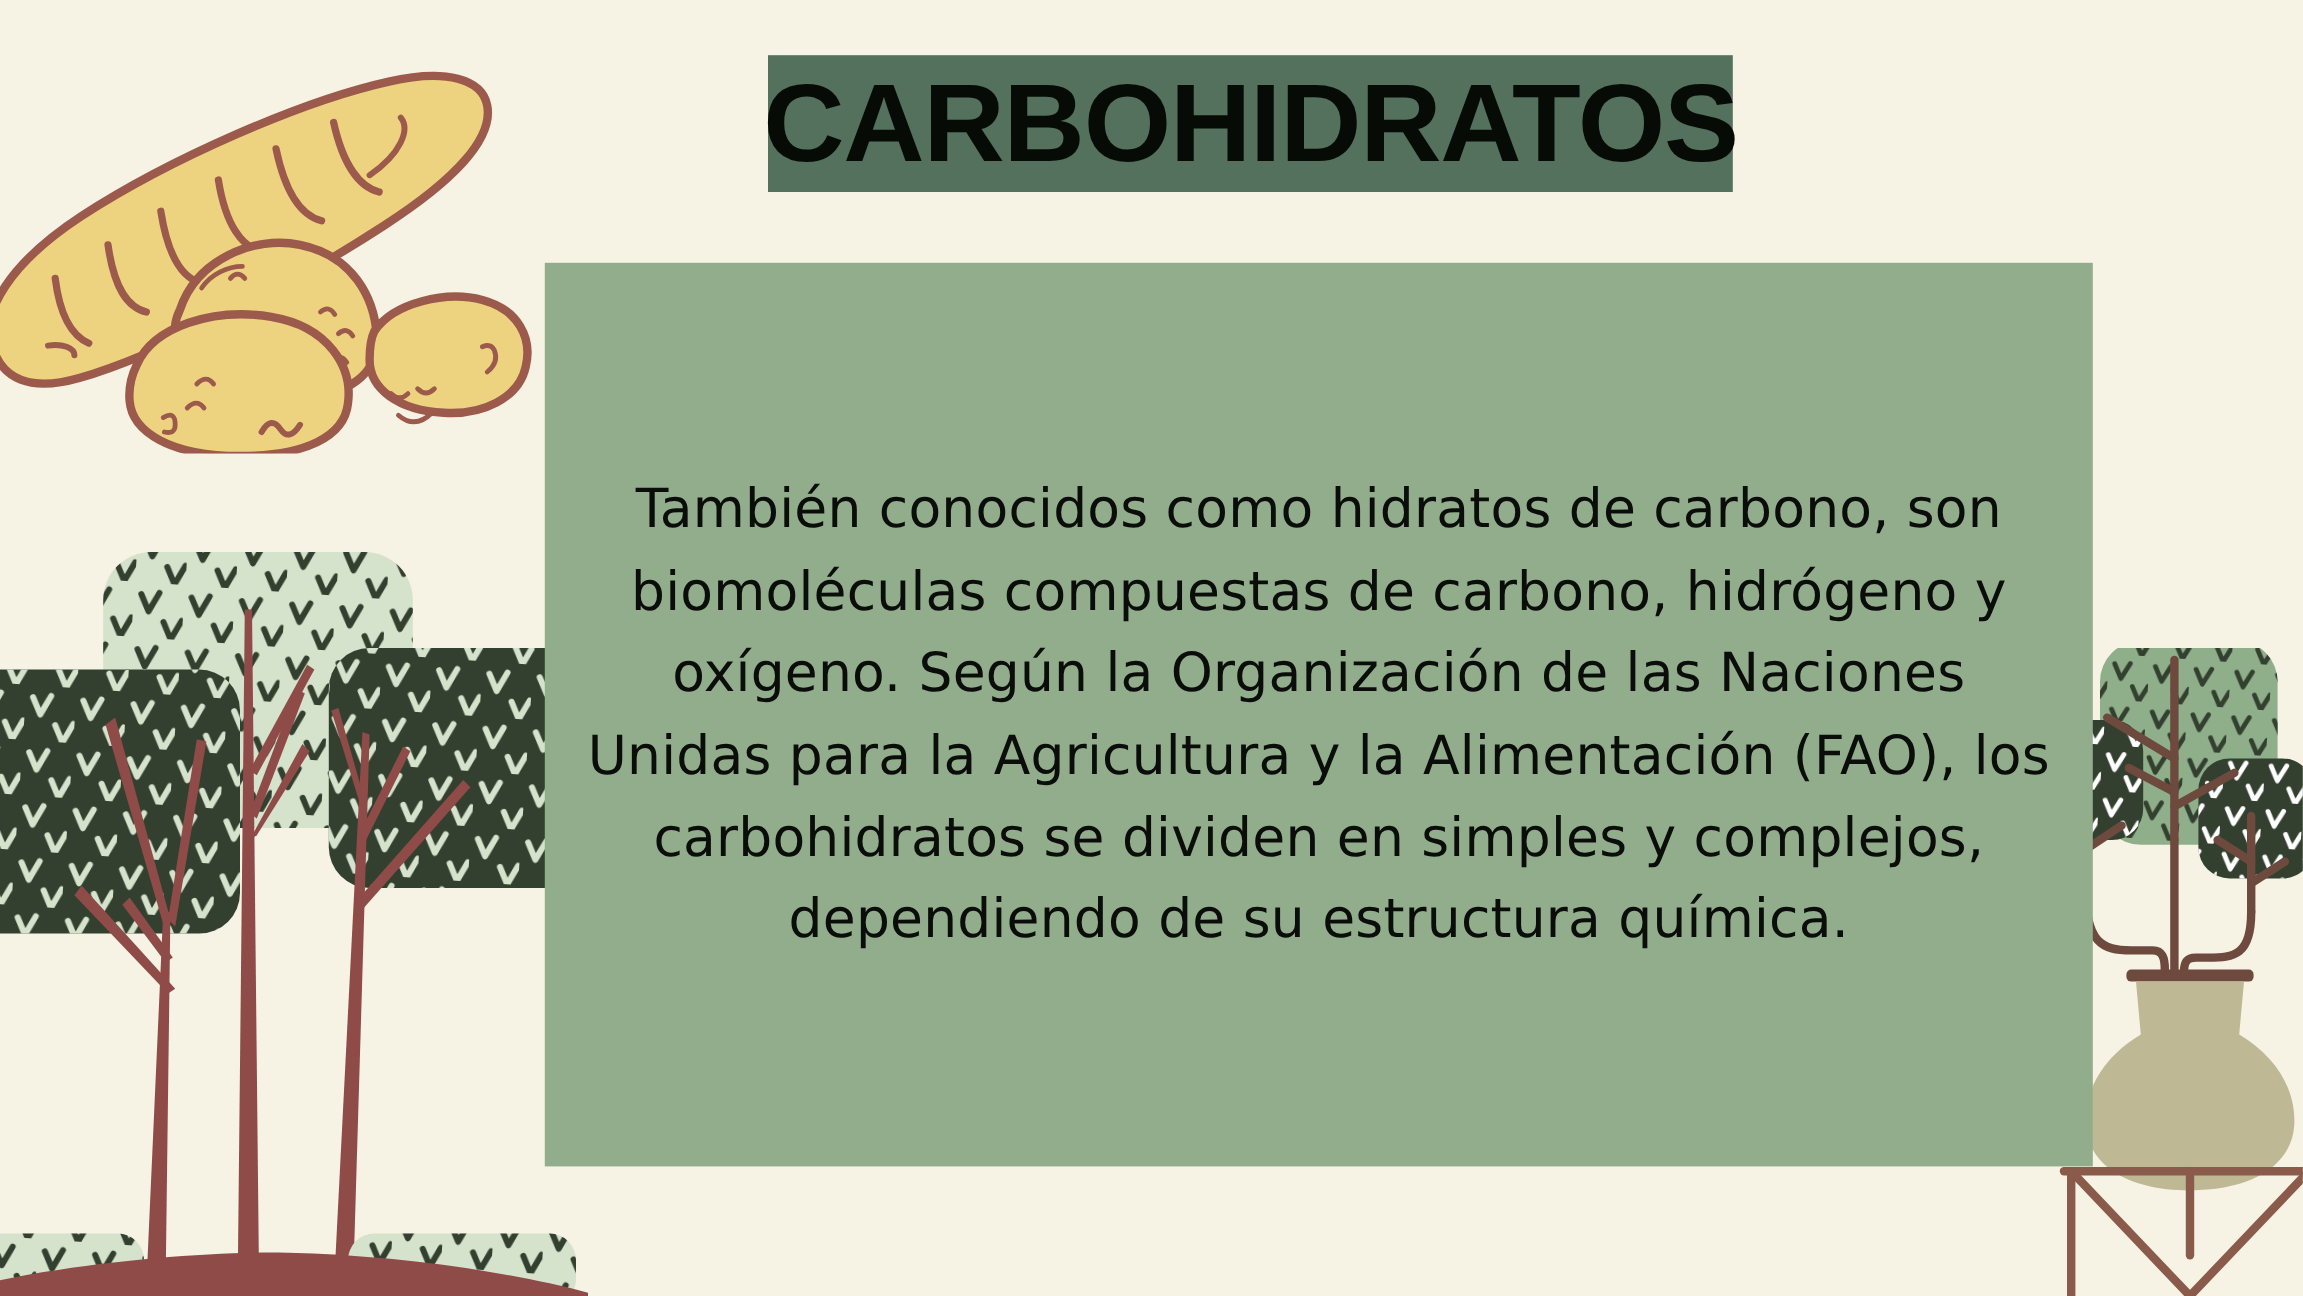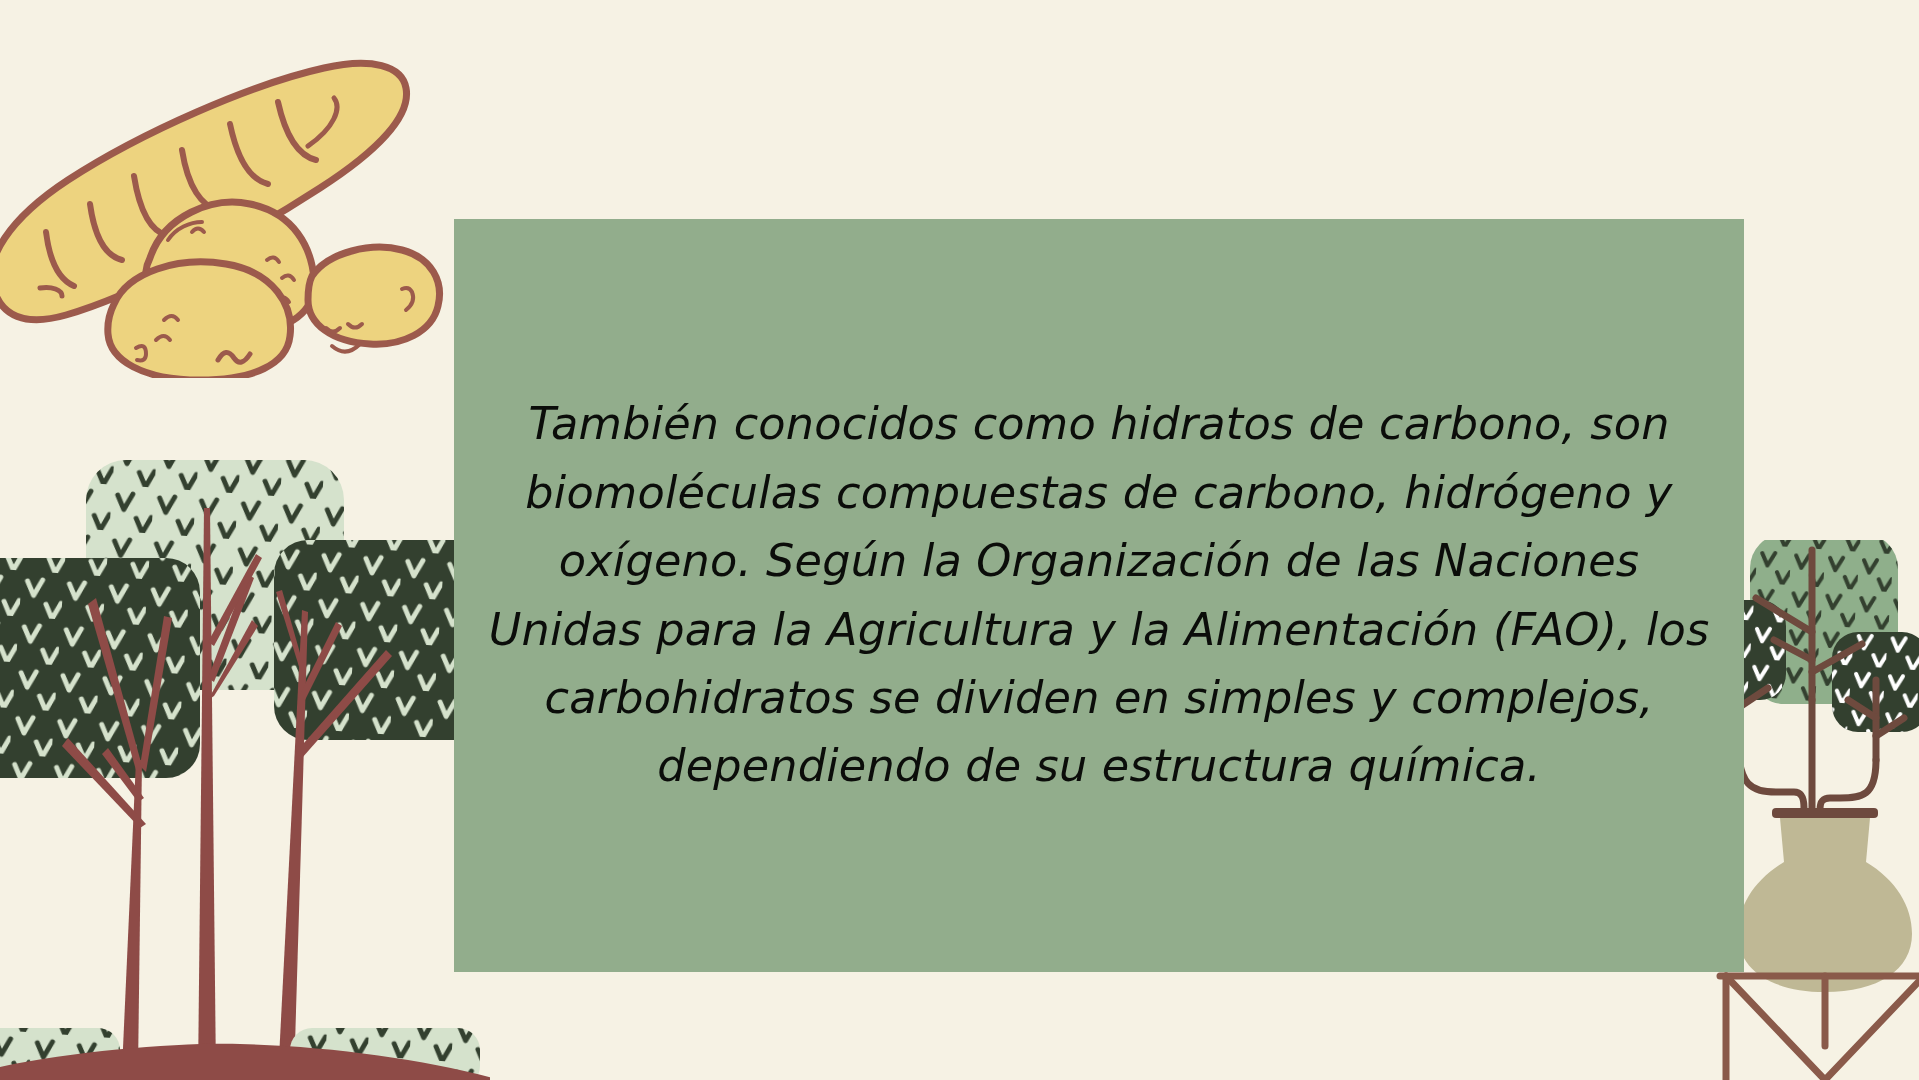--- a/index.html
+++ b/index.html
@@ -47,21 +47,20 @@
   
   #body-box{
     position:absolute;
     left:454px;top:219px;
     width:1290px;height:753px;
     background:#92AD8C;
     z-index:4;
     display:flex;align-items:center;justify-content:center;
     box-sizing:border-box;
     padding:4px 28px;
-    font-style:italic;
   }
   #body-text{
     font-family:"DejaVu Sans","Liberation Sans",sans-serif;
     font-size:45px;
     line-height:1.52;
     color:#0B0D0A;
     text-align:center;
     font-weight:500;
     letter-spacing:0.2px;
     transform:scaleX(0.99);
@@ -218,18 +217,21 @@
 
     <g fill="none" stroke="#8A5A4A" stroke-width="7" stroke-linecap="round">
       <path d="M30 436 L240 436"></path>
       <path d="M36 436 L36 540"></path>
       <path d="M234 436 L234 540"></path>
       <path d="M36 436 L135 540 L234 436"></path>
       <path d="M135 436 L135 506"></path>
     </g>
   </svg>
 
+  <div id="title-banner">
+    <span id="title-text">CARBOHIDRATOS</span>
+  </div>
 
   <div id="body-box">
     <p id="body-text">También conocidos como hidratos de carbono, son biomoléculas compuestas de carbono, hidrógeno y oxígeno. Según la Organización de las Naciones Unidas para la Agricultura y la Alimentación (FAO), los carbohidratos se dividen en simples y complejos, dependiendo de su estructura química.</p>
   </div>
 
 </div>
 
 </body></html>

